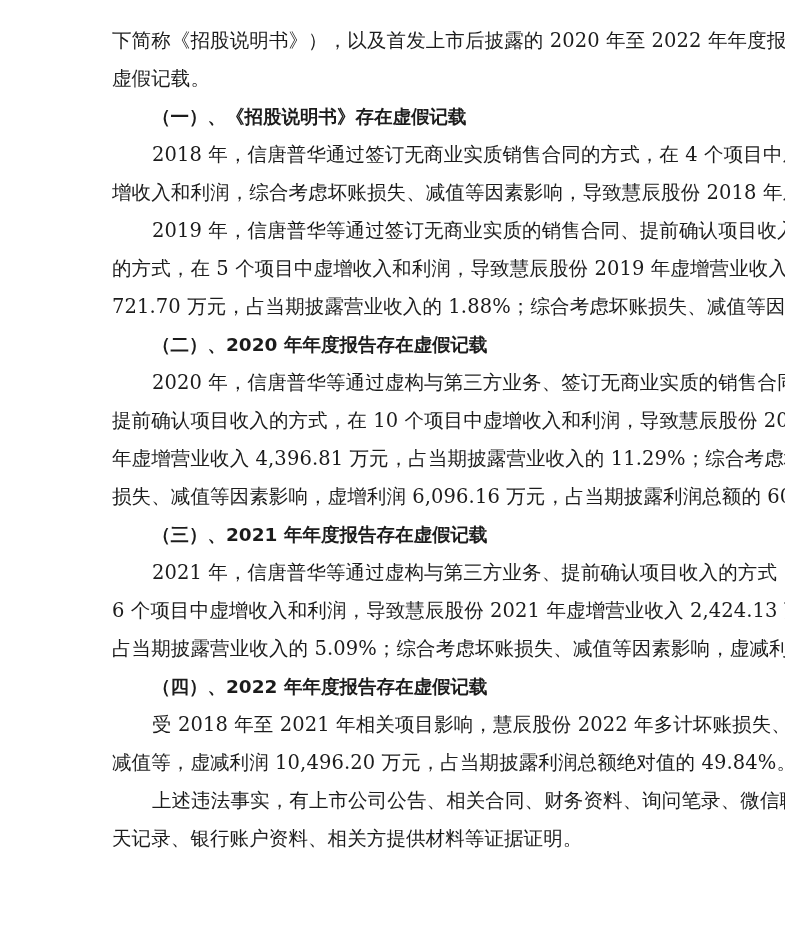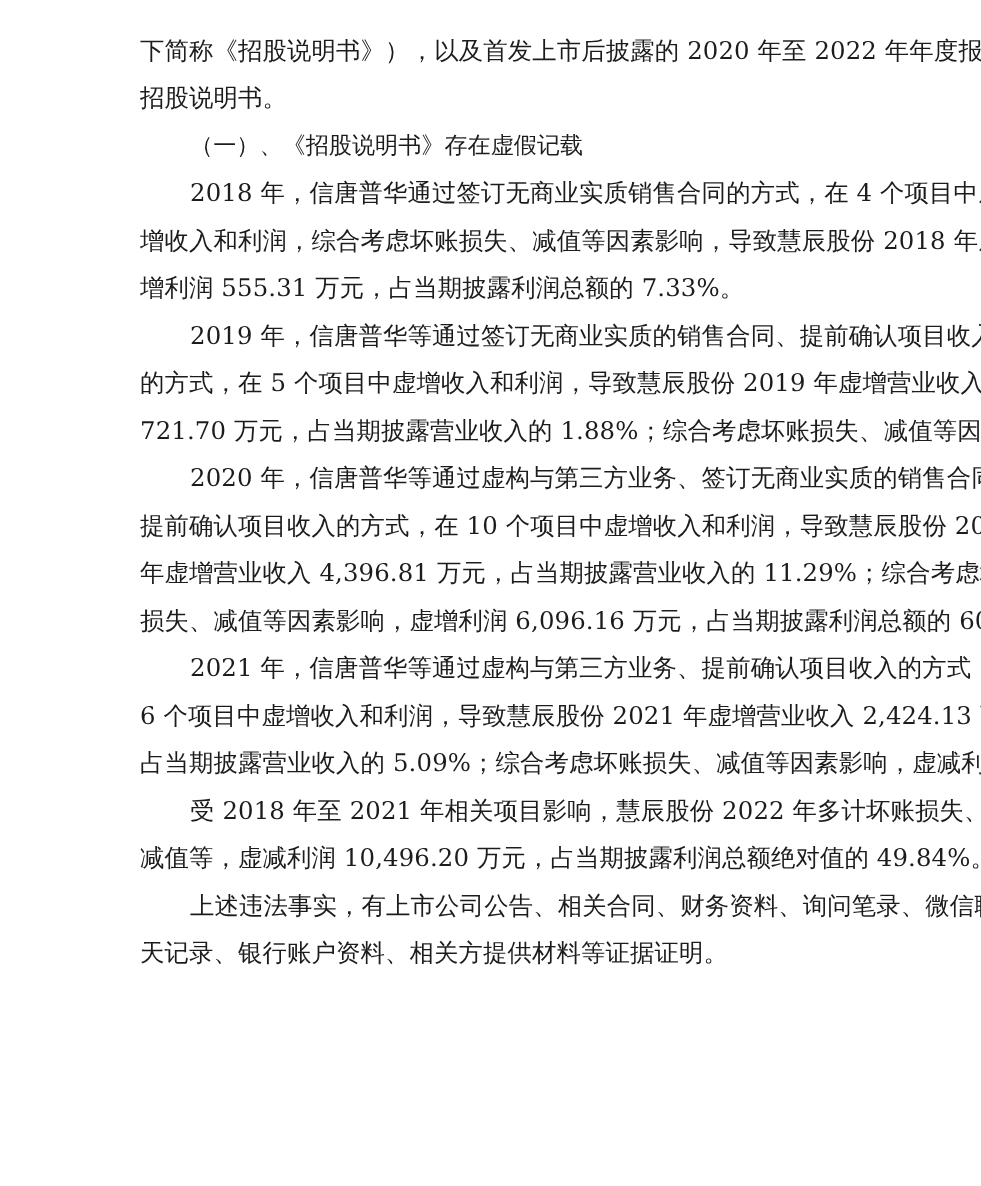--- a/index.html
+++ b/index.html
@@ -40,52 +40,54 @@
   .line.just {
     display: flex;
     justify-content: space-between;
   }
   .line.just > span {
     display: inline-block;
   }
   
   .line.heading {
     font-family: "DejaVu Sans", "Liberation Sans", sans-serif;
-    font-weight: normal;
+    font-weight: bold;
     font-size: 18.5px;
     letter-spacing: 0px;
     padding-left: 40px;
   }
   .line.indent {
     padding-left: 40px;
   }
   
   .line.last {
     display: block;
   }
 </style>
 </head>
 <body>
 
 <div class="page">
   <div class="doc-body" id="doc-body">
       <div class="line just"><span>下</span><span>简</span><span>称</span><span>《</span><span>招</span><span>股</span><span>说</span><span>明</span><span>书</span><span>》</span><span>）</span><span>，</span><span>以</span><span>及</span><span>首</span><span>发</span><span>上</span><span>市</span><span>后</span><span>披</span><span>露</span><span>的</span><span> 2020 </span><span>年</span><span>至</span><span> 2022 </span><span>年</span><span>年</span><span>度</span><span>报</span></div>
-      <div class="line last">招股说明书。</div>
+      <div class="line last">虚假记载。</div>
       <div class="line heading">（一）、《招股说明书》存在虚假记载</div>
       <div class="line just indent"><span>2018 </span><span>年</span><span>，</span><span>信</span><span>唐</span><span>普</span><span>华</span><span>通</span><span>过</span><span>签</span><span>订</span><span>无</span><span>商</span><span>业</span><span>实</span><span>质</span><span>销</span><span>售</span><span>合</span><span>同</span><span>的</span><span>方</span><span>式</span><span>，</span><span>在</span><span> 4 </span><span>个</span><span>项</span><span>目</span><span>中</span><span>虚</span></div>
       <div class="line just"><span>增</span><span>收</span><span>入</span><span>和</span><span>利</span><span>润</span><span>，</span><span>综</span><span>合</span><span>考</span><span>虑</span><span>坏</span><span>账</span><span>损</span><span>失</span><span>、</span><span>减</span><span>值</span><span>等</span><span>因</span><span>素</span><span>影</span><span>响</span><span>，</span><span>导</span><span>致</span><span>慧</span><span>辰</span><span>股</span><span>份</span><span> 2018 </span><span>年</span><span>虚</span></div>
-      <div class="line last">增利润 555.31 万元，占当期披露利润总额的 7.33%。</div>
       <div class="line just indent"><span>2019 </span><span>年</span><span>，</span><span>信</span><span>唐</span><span>普</span><span>华</span><span>等</span><span>通</span><span>过</span><span>签</span><span>订</span><span>无</span><span>商</span><span>业</span><span>实</span><span>质</span><span>的</span><span>销</span><span>售</span><span>合</span><span>同</span><span>、</span><span>提</span><span>前</span><span>确</span><span>认</span><span>项</span><span>目</span><span>收</span><span>入</span></div>
       <div class="line just"><span>的</span><span>方</span><span>式</span><span>，</span><span>在</span><span> 5 </span><span>个</span><span>项</span><span>目</span><span>中</span><span>虚</span><span>增</span><span>收</span><span>入</span><span>和</span><span>利</span><span>润</span><span>，</span><span>导</span><span>致</span><span>慧</span><span>辰</span><span>股</span><span>份</span><span> 2019 </span><span>年</span><span>虚</span><span>增</span><span>营</span><span>业</span><span>收</span><span>入</span></div>
       <div class="line just"><span>721.70 </span><span>万</span><span>元</span><span>，</span><span>占</span><span>当</span><span>期</span><span>披</span><span>露</span><span>营</span><span>业</span><span>收</span><span>入</span><span>的</span><span> 1.88%</span><span>；</span><span>综</span><span>合</span><span>考</span><span>虑</span><span>坏</span><span>账</span><span>损</span><span>失</span><span>、</span><span>减</span><span>值</span><span>等</span><span>因</span></div>
+      <div class="line heading">（二）、2020 年年度报告存在虚假记载</div>
       <div class="line just indent"><span>2020 </span><span>年</span><span>，</span><span>信</span><span>唐</span><span>普</span><span>华</span><span>等</span><span>通</span><span>过</span><span>虚</span><span>构</span><span>与</span><span>第</span><span>三</span><span>方</span><span>业</span><span>务</span><span>、</span><span>签</span><span>订</span><span>无</span><span>商</span><span>业</span><span>实</span><span>质</span><span>的</span><span>销</span><span>售</span><span>合</span><span>同</span></div>
       <div class="line just"><span>提</span><span>前</span><span>确</span><span>认</span><span>项</span><span>目</span><span>收</span><span>入</span><span>的</span><span>方</span><span>式</span><span>，</span><span>在</span><span> 10 </span><span>个</span><span>项</span><span>目</span><span>中</span><span>虚</span><span>增</span><span>收</span><span>入</span><span>和</span><span>利</span><span>润</span><span>，</span><span>导</span><span>致</span><span>慧</span><span>辰</span><span>股</span><span>份</span><span> 2020</span></div>
       <div class="line just"><span>年</span><span>虚</span><span>增</span><span>营</span><span>业</span><span>收</span><span>入</span><span> 4,396.81 </span><span>万</span><span>元</span><span>，</span><span>占</span><span>当</span><span>期</span><span>披</span><span>露</span><span>营</span><span>业</span><span>收</span><span>入</span><span>的</span><span> 11.29%</span><span>；</span><span>综</span><span>合</span><span>考</span><span>虑</span><span>坏</span></div>
       <div class="line last">损失、减值等因素影响，虚增利润 6,096.16 万元，占当期披露利润总额的 60.69%。</div>
+      <div class="line heading">（三）、2021 年年度报告存在虚假记载</div>
       <div class="line just indent"><span>2021 </span><span>年</span><span>，</span><span>信</span><span>唐</span><span>普</span><span>华</span><span>等</span><span>通</span><span>过</span><span>虚</span><span>构</span><span>与</span><span>第</span><span>三</span><span>方</span><span>业</span><span>务</span><span>、</span><span>提</span><span>前</span><span>确</span><span>认</span><span>项</span><span>目</span><span>收</span><span>入</span><span>的</span><span>方</span><span>式</span><span>，</span></div>
       <div class="line just"><span>6 </span><span>个</span><span>项</span><span>目</span><span>中</span><span>虚</span><span>增</span><span>收</span><span>入</span><span>和</span><span>利</span><span>润</span><span>，</span><span>导</span><span>致</span><span>慧</span><span>辰</span><span>股</span><span>份</span><span> 2021 </span><span>年</span><span>虚</span><span>增</span><span>营</span><span>业</span><span>收</span><span>入</span><span> 2,424.13 </span><span>万</span></div>
       <div class="line just"><span>占</span><span>当</span><span>期</span><span>披</span><span>露</span><span>营</span><span>业</span><span>收</span><span>入</span><span>的</span><span> 5.09%</span><span>；</span><span>综</span><span>合</span><span>考</span><span>虑</span><span>坏</span><span>账</span><span>损</span><span>失</span><span>、</span><span>减</span><span>值</span><span>等</span><span>因</span><span>素</span><span>影</span><span>响</span><span>，</span><span>虚</span><span>减</span><span>利</span></div>
+      <div class="line heading">（四）、2022 年年度报告存在虚假记载</div>
       <div class="line just indent"><span>受</span><span> 2018 </span><span>年</span><span>至</span><span> 2021 </span><span>年</span><span>相</span><span>关</span><span>项</span><span>目</span><span>影</span><span>响</span><span>，</span><span>慧</span><span>辰</span><span>股</span><span>份</span><span> 2022 </span><span>年</span><span>多</span><span>计</span><span>坏</span><span>账</span><span>损</span><span>失</span><span>、</span></div>
       <div class="line last">减值等，虚减利润 10,496.20 万元，占当期披露利润总额绝对值的 49.84%。</div>
       <div class="line just indent"><span>上</span><span>述</span><span>违</span><span>法</span><span>事</span><span>实</span><span>，</span><span>有</span><span>上</span><span>市</span><span>公</span><span>司</span><span>公</span><span>告</span><span>、</span><span>相</span><span>关</span><span>合</span><span>同</span><span>、</span><span>财</span><span>务</span><span>资</span><span>料</span><span>、</span><span>询</span><span>问</span><span>笔</span><span>录</span><span>、</span><span>微</span><span>信</span><span>聊</span></div>
       <div class="line last">天记录、银行账户资料、相关方提供材料等证据证明。</div>
     </div>
 </div>
 
 </body></html>

